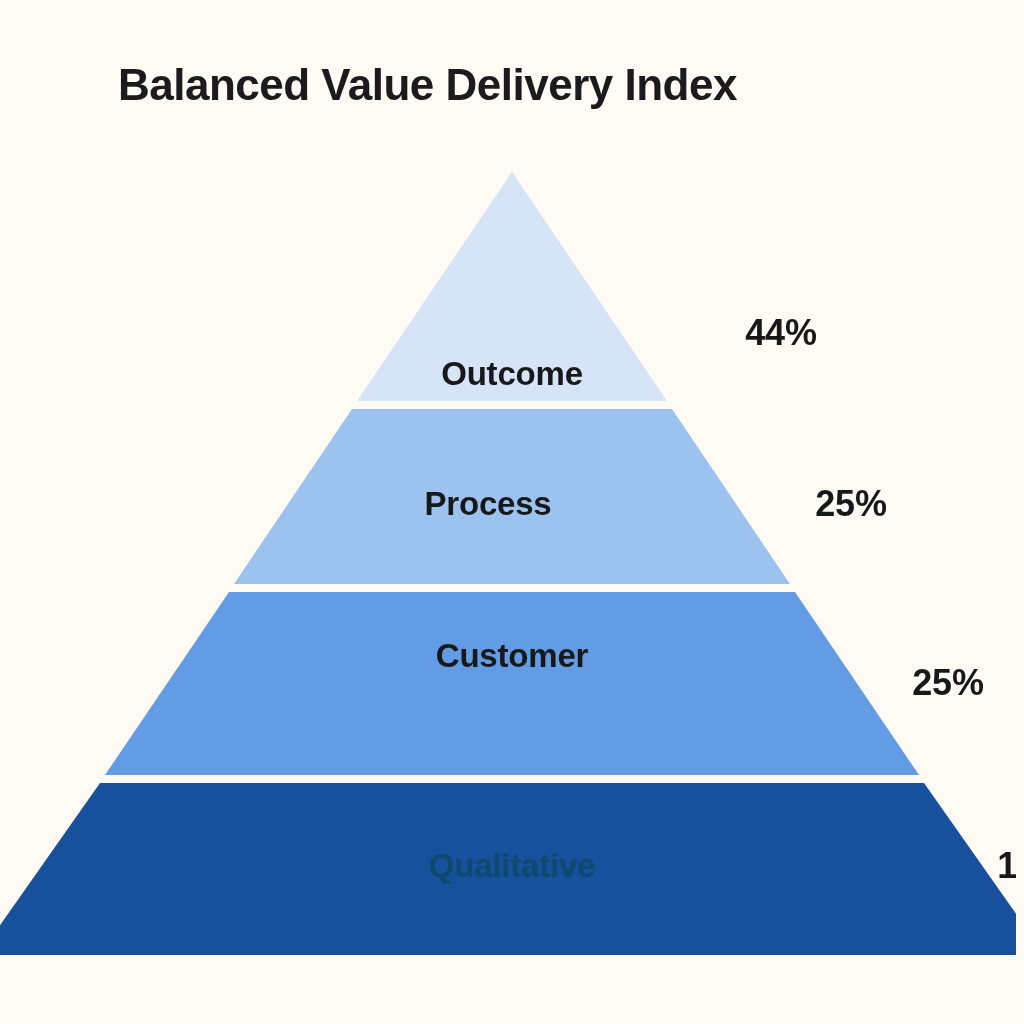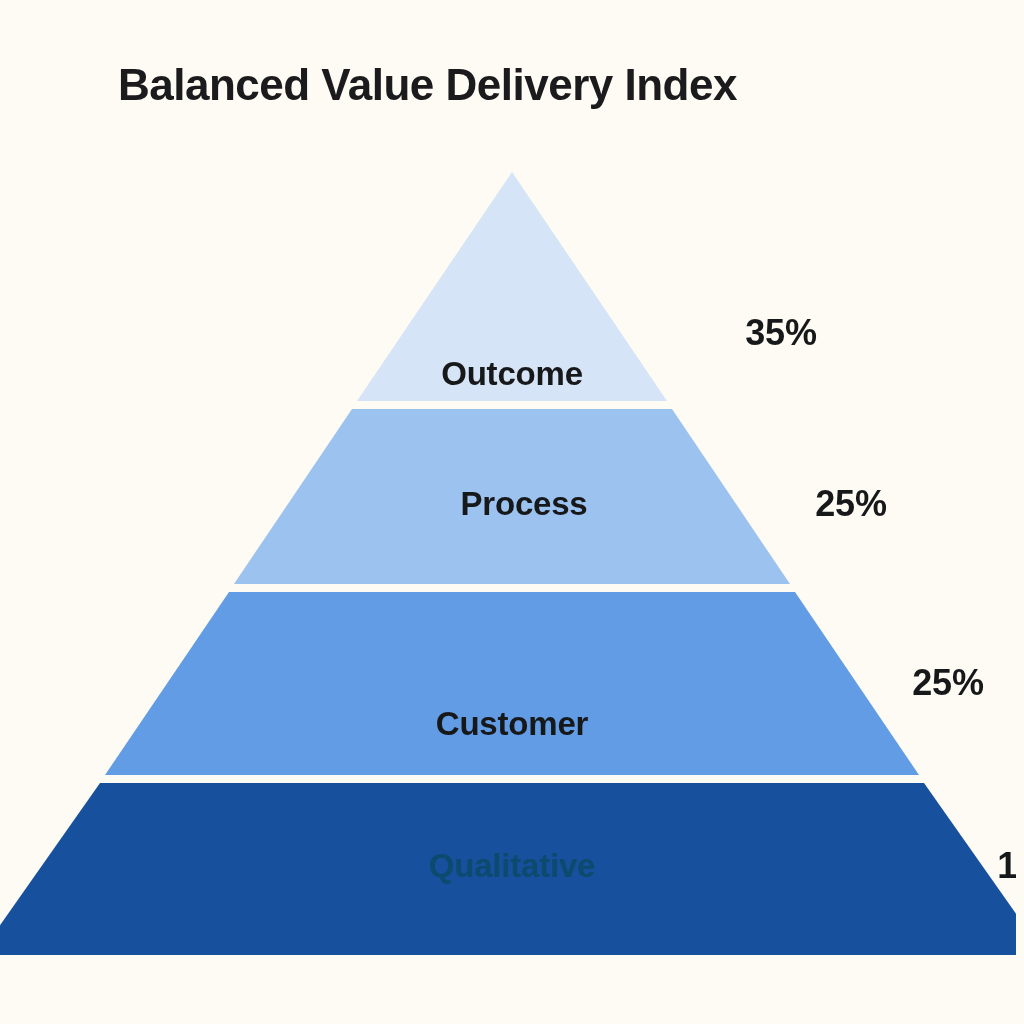--- a/index.html
+++ b/index.html
@@ -67,22 +67,22 @@
   <div id="chart-title">Balanced Value Delivery Index</div>
 
   <svg id="pyramid-svg" viewBox="0 0 1024 1024">
     <polygon points="512,172 667,401 357,401" fill="#d6e4f7"></polygon>
     <polygon points="352,409 672,409 790,584 234,584" fill="#9cc2ef"></polygon>
     <polygon points="229,592 795,592 919,775 105,775" fill="#619ce4"></polygon>
     <polygon points="100,783 924,783 1045,955 -21,955" fill="#17509c"></polygon>
   </svg>
 
   <div class="tier-label" style="left:512px; top:334px;margin-top:40px;">Outcome</div>
-  <div class="tier-label" style="left:524px; top:504px;">Process</div>
-  <div class="tier-label" style="left:512px; top:724px;">Customer</div>
+  <div class="tier-label" style="left:488px; top:504px;">Process</div>
+  <div class="tier-label" style="left:512px; top:656px;">Customer</div>
   <div class="tier-label on-dark" style="left:512px; top:866px;">Qualitative</div>
 
-  <div class="tier-value" style="left:781px; top:333px;">35%</div>
+  <div class="tier-value" style="left:781px; top:333px;">44%</div>
   <div class="tier-value" style="left:851px; top:504px;">25%</div>
   <div class="tier-value" style="left:948px; top:683px;">25%</div>
   <div class="tier-value" style="left:1033px; top:866px;">15%</div>
 
 </div>
 
 </body></html>

